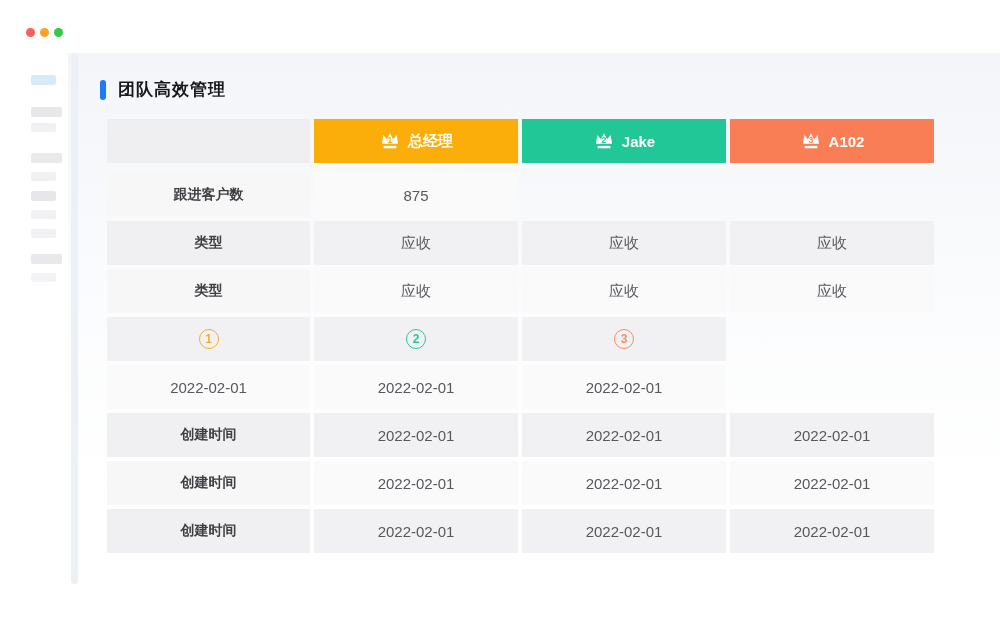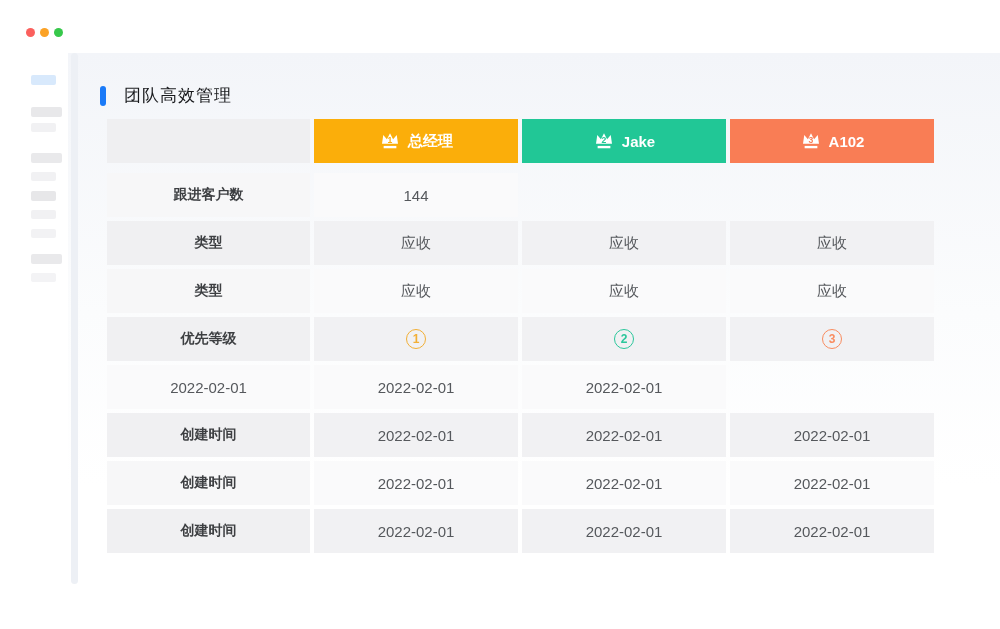--- a/index.html
+++ b/index.html
@@ -22,21 +22,21 @@
   .main{
     position:absolute;left:68px;top:53px;width:932px;height:576px;
     background:linear-gradient(180deg,#f3f5f9 0%,#fbfcfd 45%,#ffffff 75%);
   }
   .scroll-strip{
     position:absolute;left:3px;top:0;width:7px;height:531px;
     background:#edf0f5;border-radius:4px;
   }
   .title-row{position:absolute;left:32px;top:23px;display:flex;align-items:center;gap:10px;}
   .accent{width:6px;height:20px;border-radius:3px;background:#1a7af8;}
-  .title-row h1{margin:8px;font-size:17px;font-weight:normal;color:#17181b;letter-spacing:1px;}
+  .title-row h1{margin:2px;font-size:17px;font-weight:bold;color:#17181b;letter-spacing:1px;}
   
   .table{position:absolute;left:39px;top:66px;width:827px;}
   .grid-row{display:grid;grid-template-columns:203px 204px 204px 204px;column-gap:4px;}
   .cell{
     height:44px;display:flex;align-items:center;justify-content:center;
     font-size:15px;color:#55585c;
   }
   .cell.corner{background:#efeff1;}
   .cell.colhead{color:#ffffff;font-weight:bold;font-size:15px;gap:7px;}
   .tbody{display:flex;flex-direction:column;gap:4px;margin-top:10px;}
@@ -106,36 +106,35 @@
       <path d="M3.2 14 L4.6 4.5 L8.6 9 L12 2.5 L15.4 9 L19.4 4.5 L20.8 14 Z" fill="#ffffff"></path>
       <text class="rank-num" x="12" y="12.8" text-anchor="middle" font-size="9.5" font-weight="bold" fill="#F97D55">3</text>
       <rect x="5" y="16.4" width="14" height="2.6" fill="#ffffff"></rect>
     </svg>
     <span class="colhead-label">A102</span>
   </div>
       </div>
     <div class="tbody" id="tbody">
         <div class="grid-row trow r-odd">
     <div class="cell rowlabel">跟进客户数</div>
-          <div class="cell val">144</div>
+  <div class="cell val">875</div>
         </div>
         <div class="grid-row trow r-even">
     <div class="cell rowlabel">类型</div>
   <div class="cell val">应收</div>
           <div class="cell val">应收</div>
           <div class="cell val">应收</div>
         </div>
         <div class="grid-row trow r-odd">
     <div class="cell rowlabel">类型</div>
   <div class="cell val">应收</div>
           <div class="cell val">应收</div>
           <div class="cell val">应收</div>
         </div>
         <div class="grid-row trow r-even">
-    <div class="cell rowlabel">优先等级</div>
   <div class="cell val">
             <span class="prio" style="color: rgb(242, 175, 53);">1</span>
           </div>
           <div class="cell val">
             <span class="prio" style="color: rgb(43, 199, 155);">2</span>
           </div>
           <div class="cell val">
             <span class="prio" style="color: rgb(249, 140, 95);">3</span>
           </div>
         </div>

